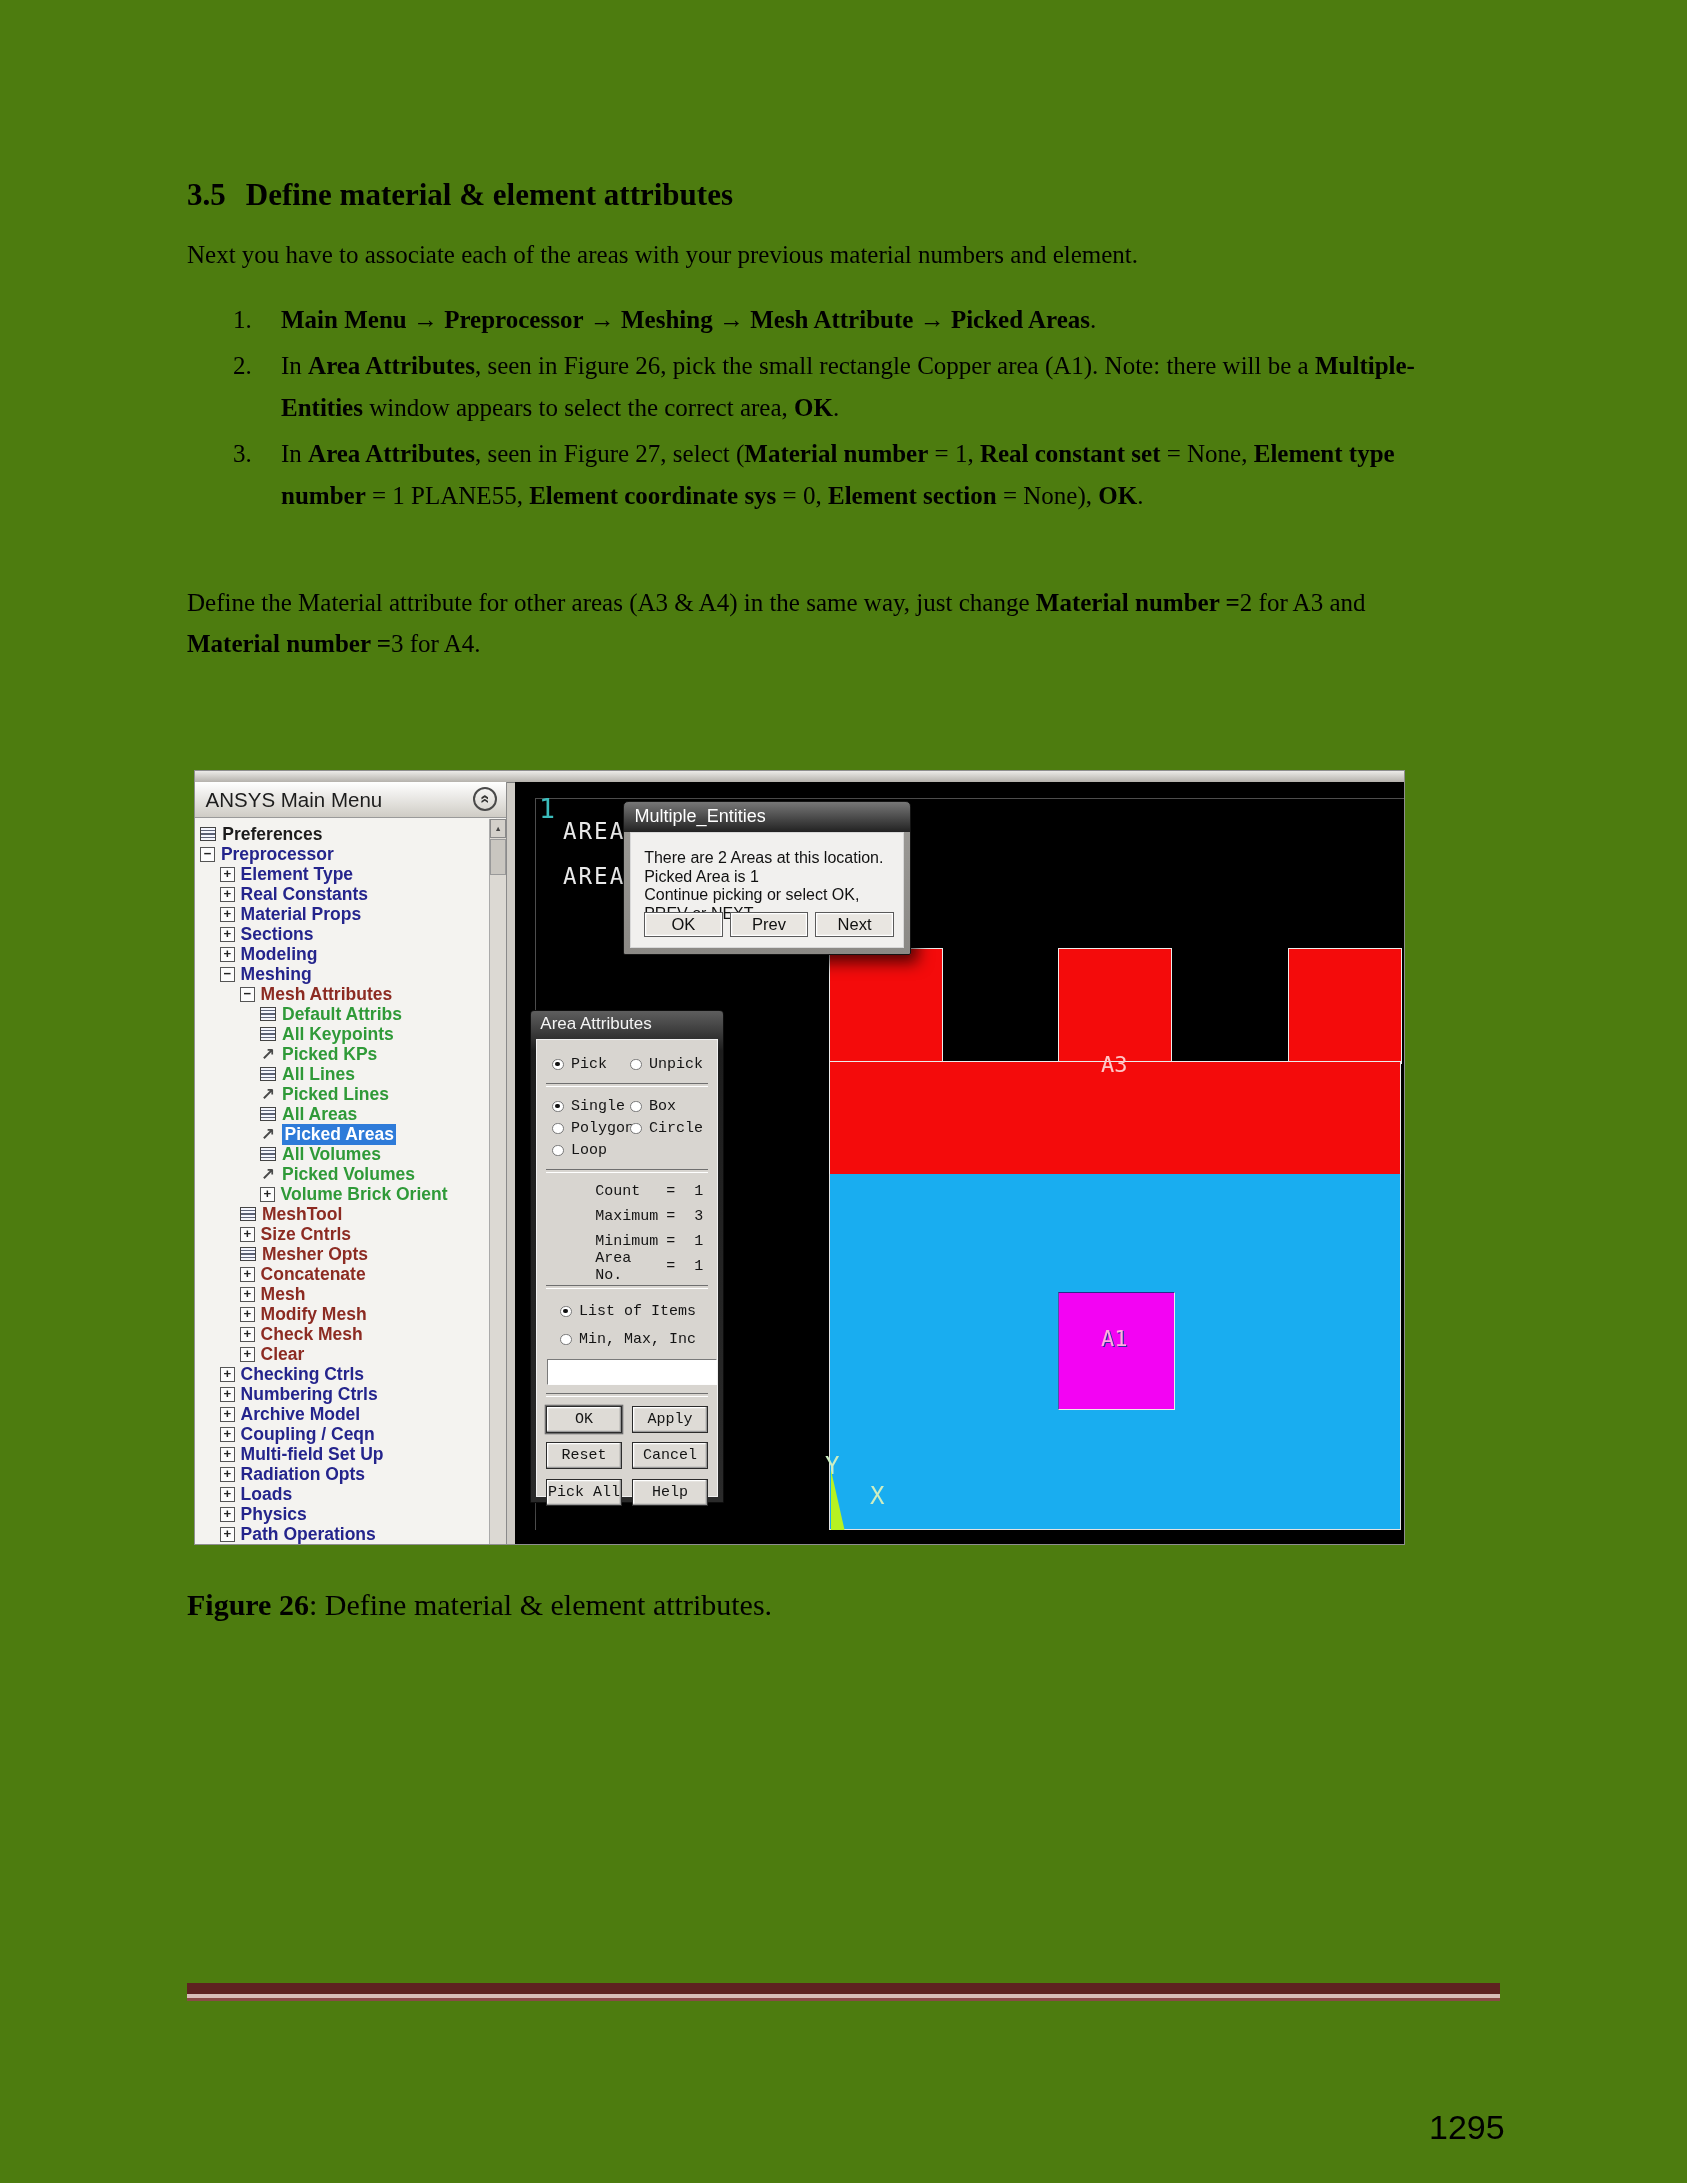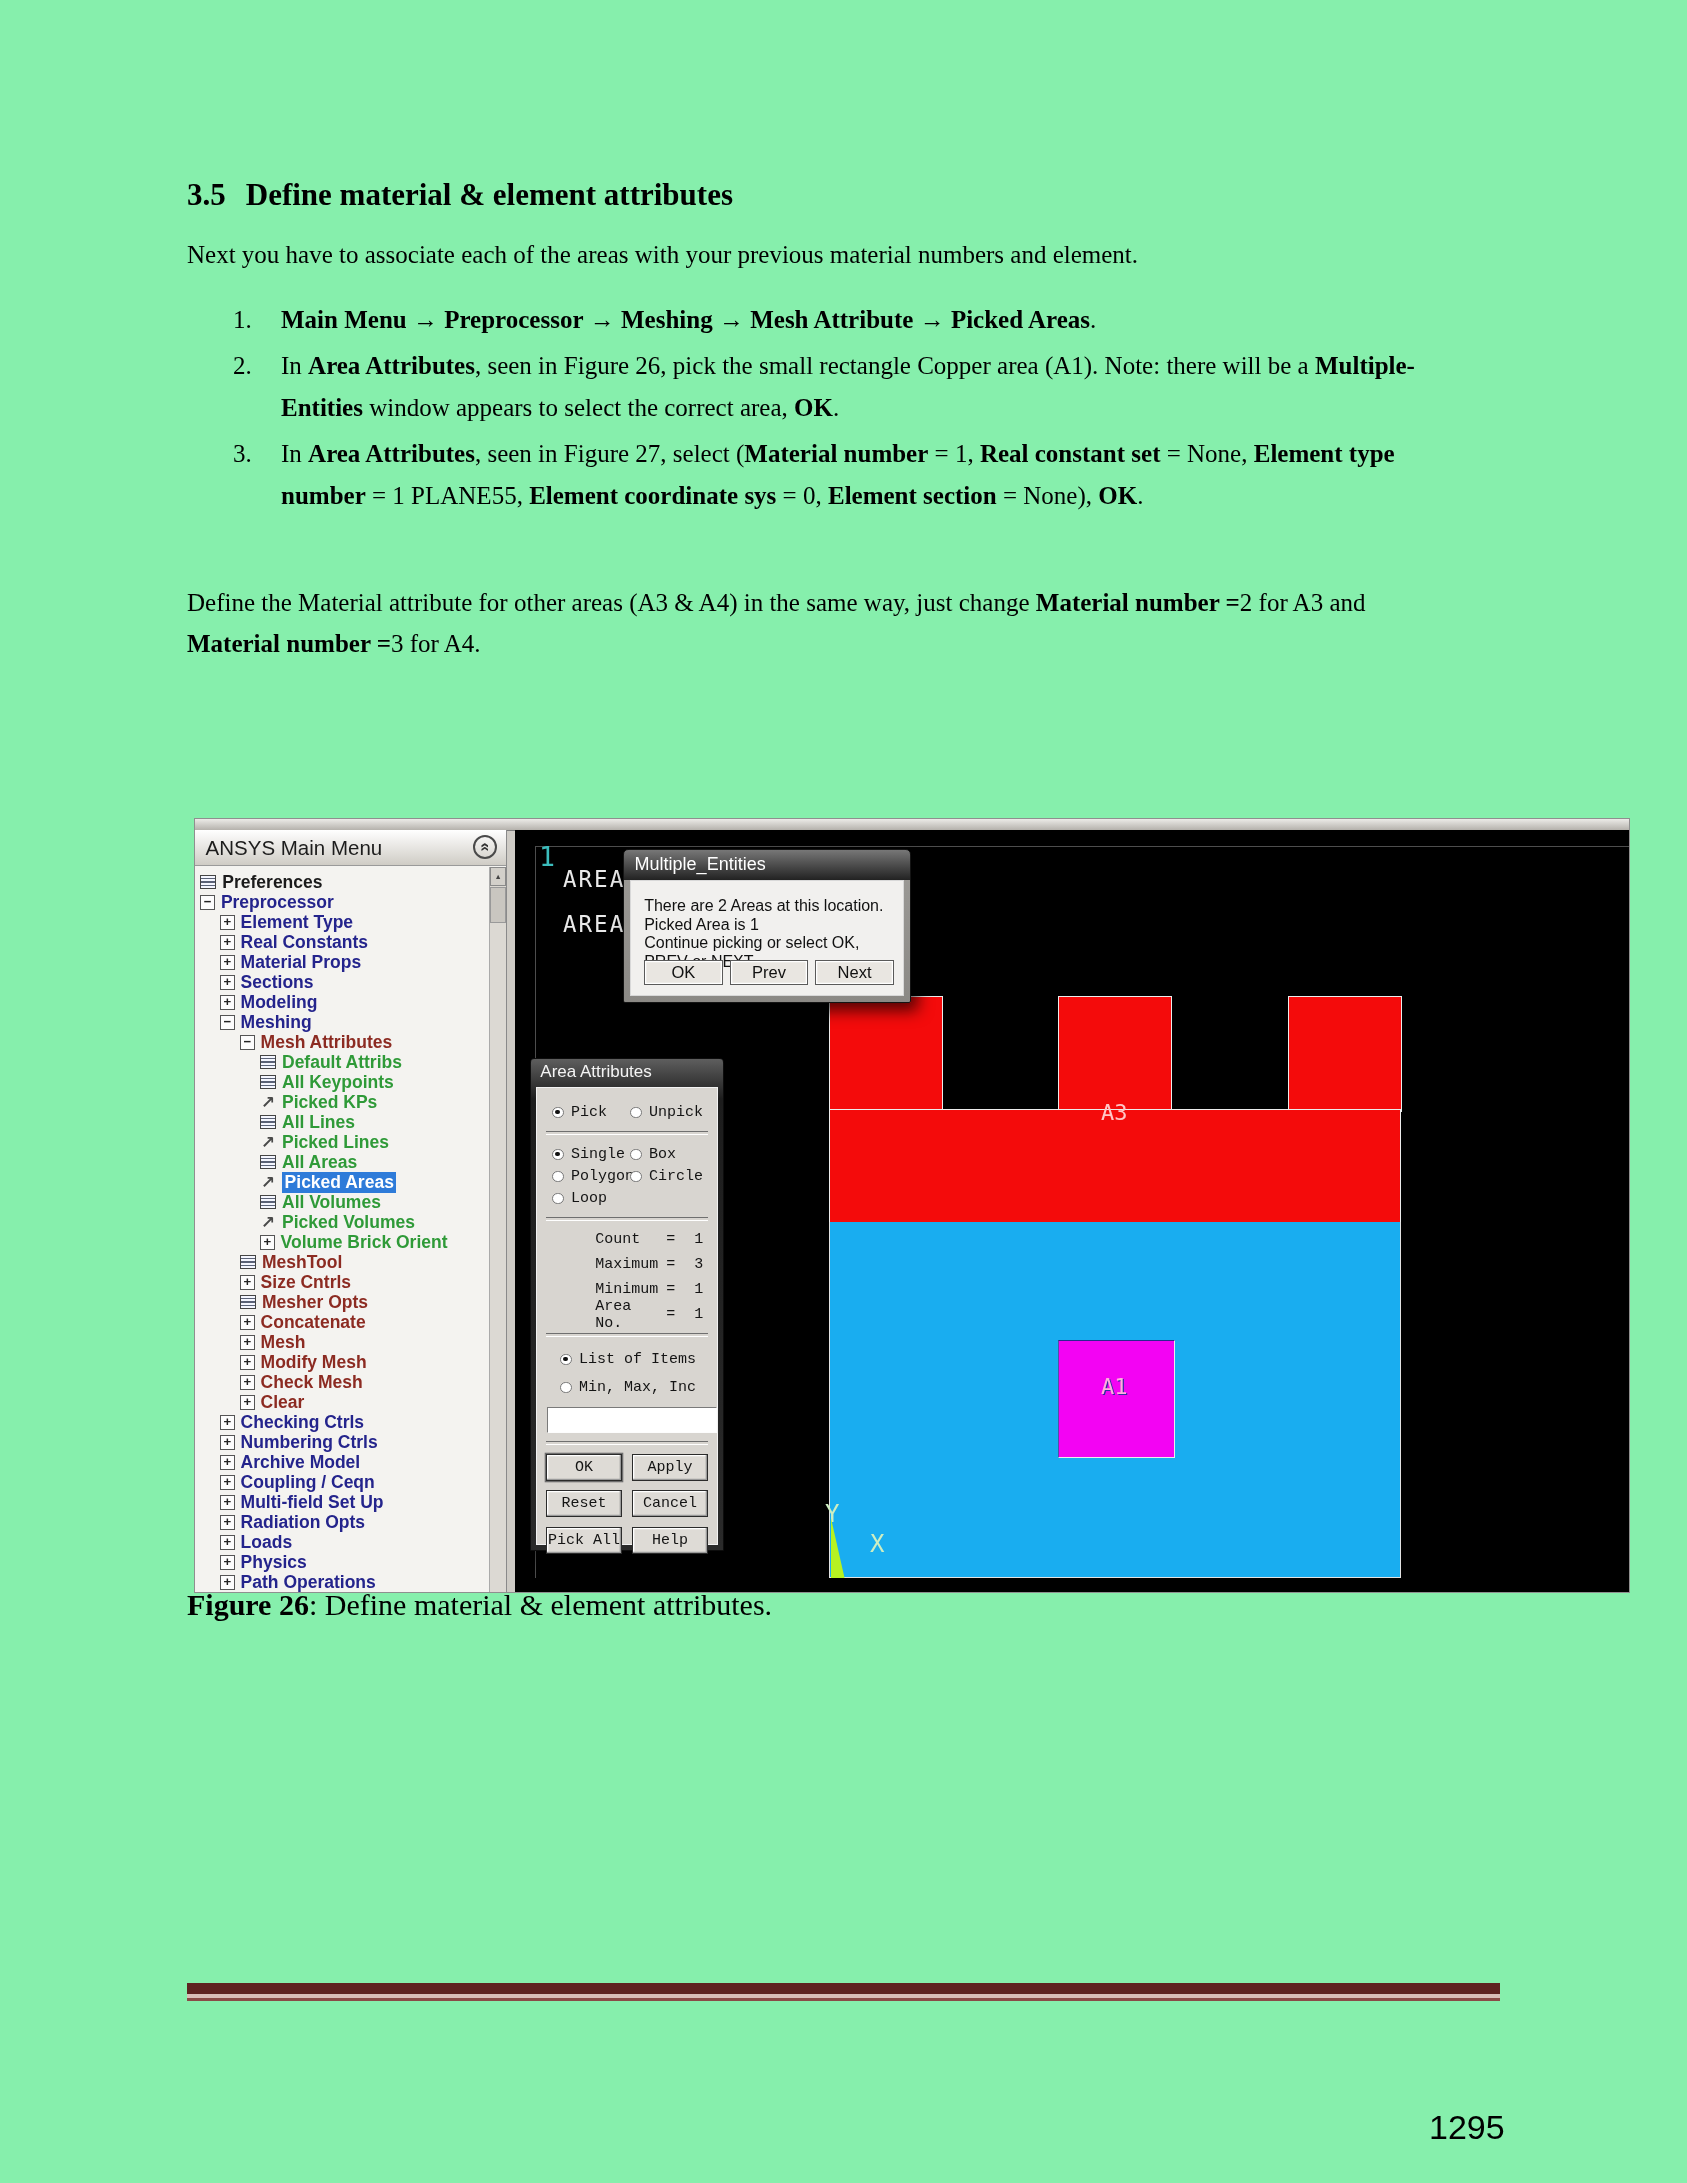--- a/index.html
+++ b/index.html
@@ -1,36 +1,36 @@
 <!DOCTYPE html>
 <html style="font-size:10.6px"><head>
 <meta charset="utf-8">
 <style>
   html,body{margin:0;padding:0;background:#888;}
-  #page{position:relative;width:1687px;height:2183px;background:#86efac;
+  #page{position:relative;width:1687px;height:2183px;background:#4d7c0f;
         font-family:"Liberation Serif", serif;color:#000;overflow:hidden;}
 
   
   #heading{position:absolute;left:187px;top:177px;font-size:31px;font-weight:bold;}
   #heading .hnum{margin-right:20px;}
   #intro{position:absolute;left:187px;top:236px;width:1270px;font-size:25px;line-height:37px;}
   #list{position:absolute;left:233px;top:299px;width:1211px;font-size:25px;}
   .li-row{display:flex;margin-bottom:4px;}
   .li-num{flex:0 0 48px;line-height:42px;}
   .li-text{flex:1;line-height:42px;}
   #closing{position:absolute;left:187px;top:582px;width:1257px;font-size:25px;line-height:41px;}
   #caption{position:absolute;left:187px;top:1588px;font-size:30px;}
   #rule{position:absolute;left:187px;top:1983px;width:1313px;}
   #rule .r1{height:10.6px;background:#5e2321;}
   #rule .r2{height:4.6px;background:#d9bdb8;}
   #rule .r3{height:2.6px;background:#8a4a46;}
   #pageno{position:absolute;left:1429px;top:2108px;font-size:34px;font-family:Liberation Sans, sans-serif;}
 
   
-  #window{position:absolute;left:194px;top:818px;width:1436px;height:775px;
+  #window{position:absolute;left:194px;top:770px;width:1211px;height:775px;
           background:#cfccc6;border:1.3px solid #8f8f8f;box-sizing:border-box;padding-left:47px;}
   #chrome-strip{position:absolute;left:0;top:0;right:0;height:10.6px;
           background:linear-gradient(#ecebe8,#b5b2ac);border-bottom:0.7px solid #7c7c7c;}
 
   
   #panel{position:absolute;left:0;top:11.2px;width:312px;bottom:0;background:#f4f3f0;
          border-right:1.3px solid #8a8a8a;box-sizing:border-box;}
   #panel-title{position:absolute;left:0;top:0;right:0;height:36px;
          background:linear-gradient(#ffffff,#cfccc5);border-bottom:1.3px solid #9a9a9a;
          font-family:"Liberation Sans",sans-serif;font-size:20.5px;color:#1d1d1d;

